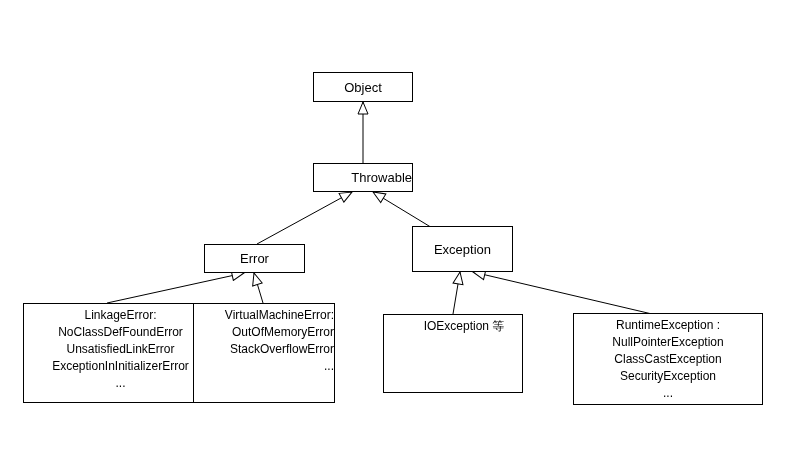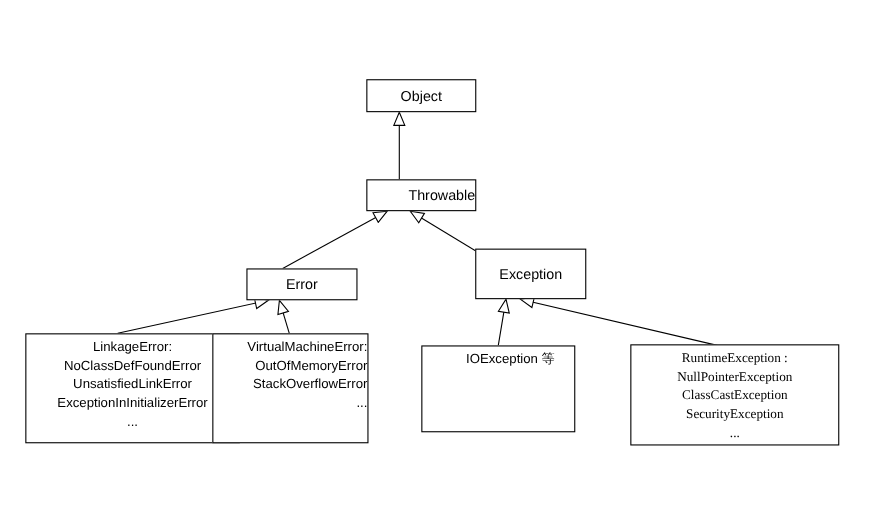--- a/index.html
+++ b/index.html
@@ -22,37 +22,36 @@
     box-sizing: border-box;
     border: 1px solid #000000;
     background: #ffffff;
     text-align: center;
   }
   .node.single {
     display: flex;
     align-items: center;
     justify-content: center;
     font-size: 13px;
-    margin-left: 20px;
   }
   .node.multi {
     font-size: 12px;
     line-height: 17px;
     padding-top: 3px;
   }
   .node.multi .line { white-space: nowrap; }
   
   #node-object     { left: 313px; top: 72px;  width: 100px; height: 30px; }
   #node-throwable  { left: 313px; top: 163px; width: 100px; height: 29px; justify-content: flex-end; }
   #node-error      { left: 204px; top: 244px; width: 101px; height: 29px; }
   #node-exception  { left: 412px; top: 226px; width: 101px; height: 46px; }
   #node-linkage    { left: 23px;  top: 303px; width: 195px; height: 100px; }
   #node-vme        { left: 193px; top: 303px; width: 142px; height: 100px; text-align: right; }
   #node-ioe        { left: 383px; top: 314px; width: 140px; height: 79px; padding-left: 22px; }
-  #node-rte        { left: 573px; top: 313px; width: 190px; height: 92px; font-family: Liberation Serif, serif; }
+  #node-rte        { left: 573px; top: 313px; width: 190px; height: 92px; }
 </style>
 </head>
 <body>
 
 <div class="canvas">
 
   <svg class="edges" xmlns="http://www.w3.org/2000/svg">
     <defs>
       <marker id="hollow-triangle" markerWidth="14" markerHeight="12" refX="13" refY="6" orient="auto" markerUnits="userSpaceOnUse">
         <path d="M1,1 L13,6 L1,11 Z" fill="#ffffff" stroke="#000000" stroke-width="1"></path>

